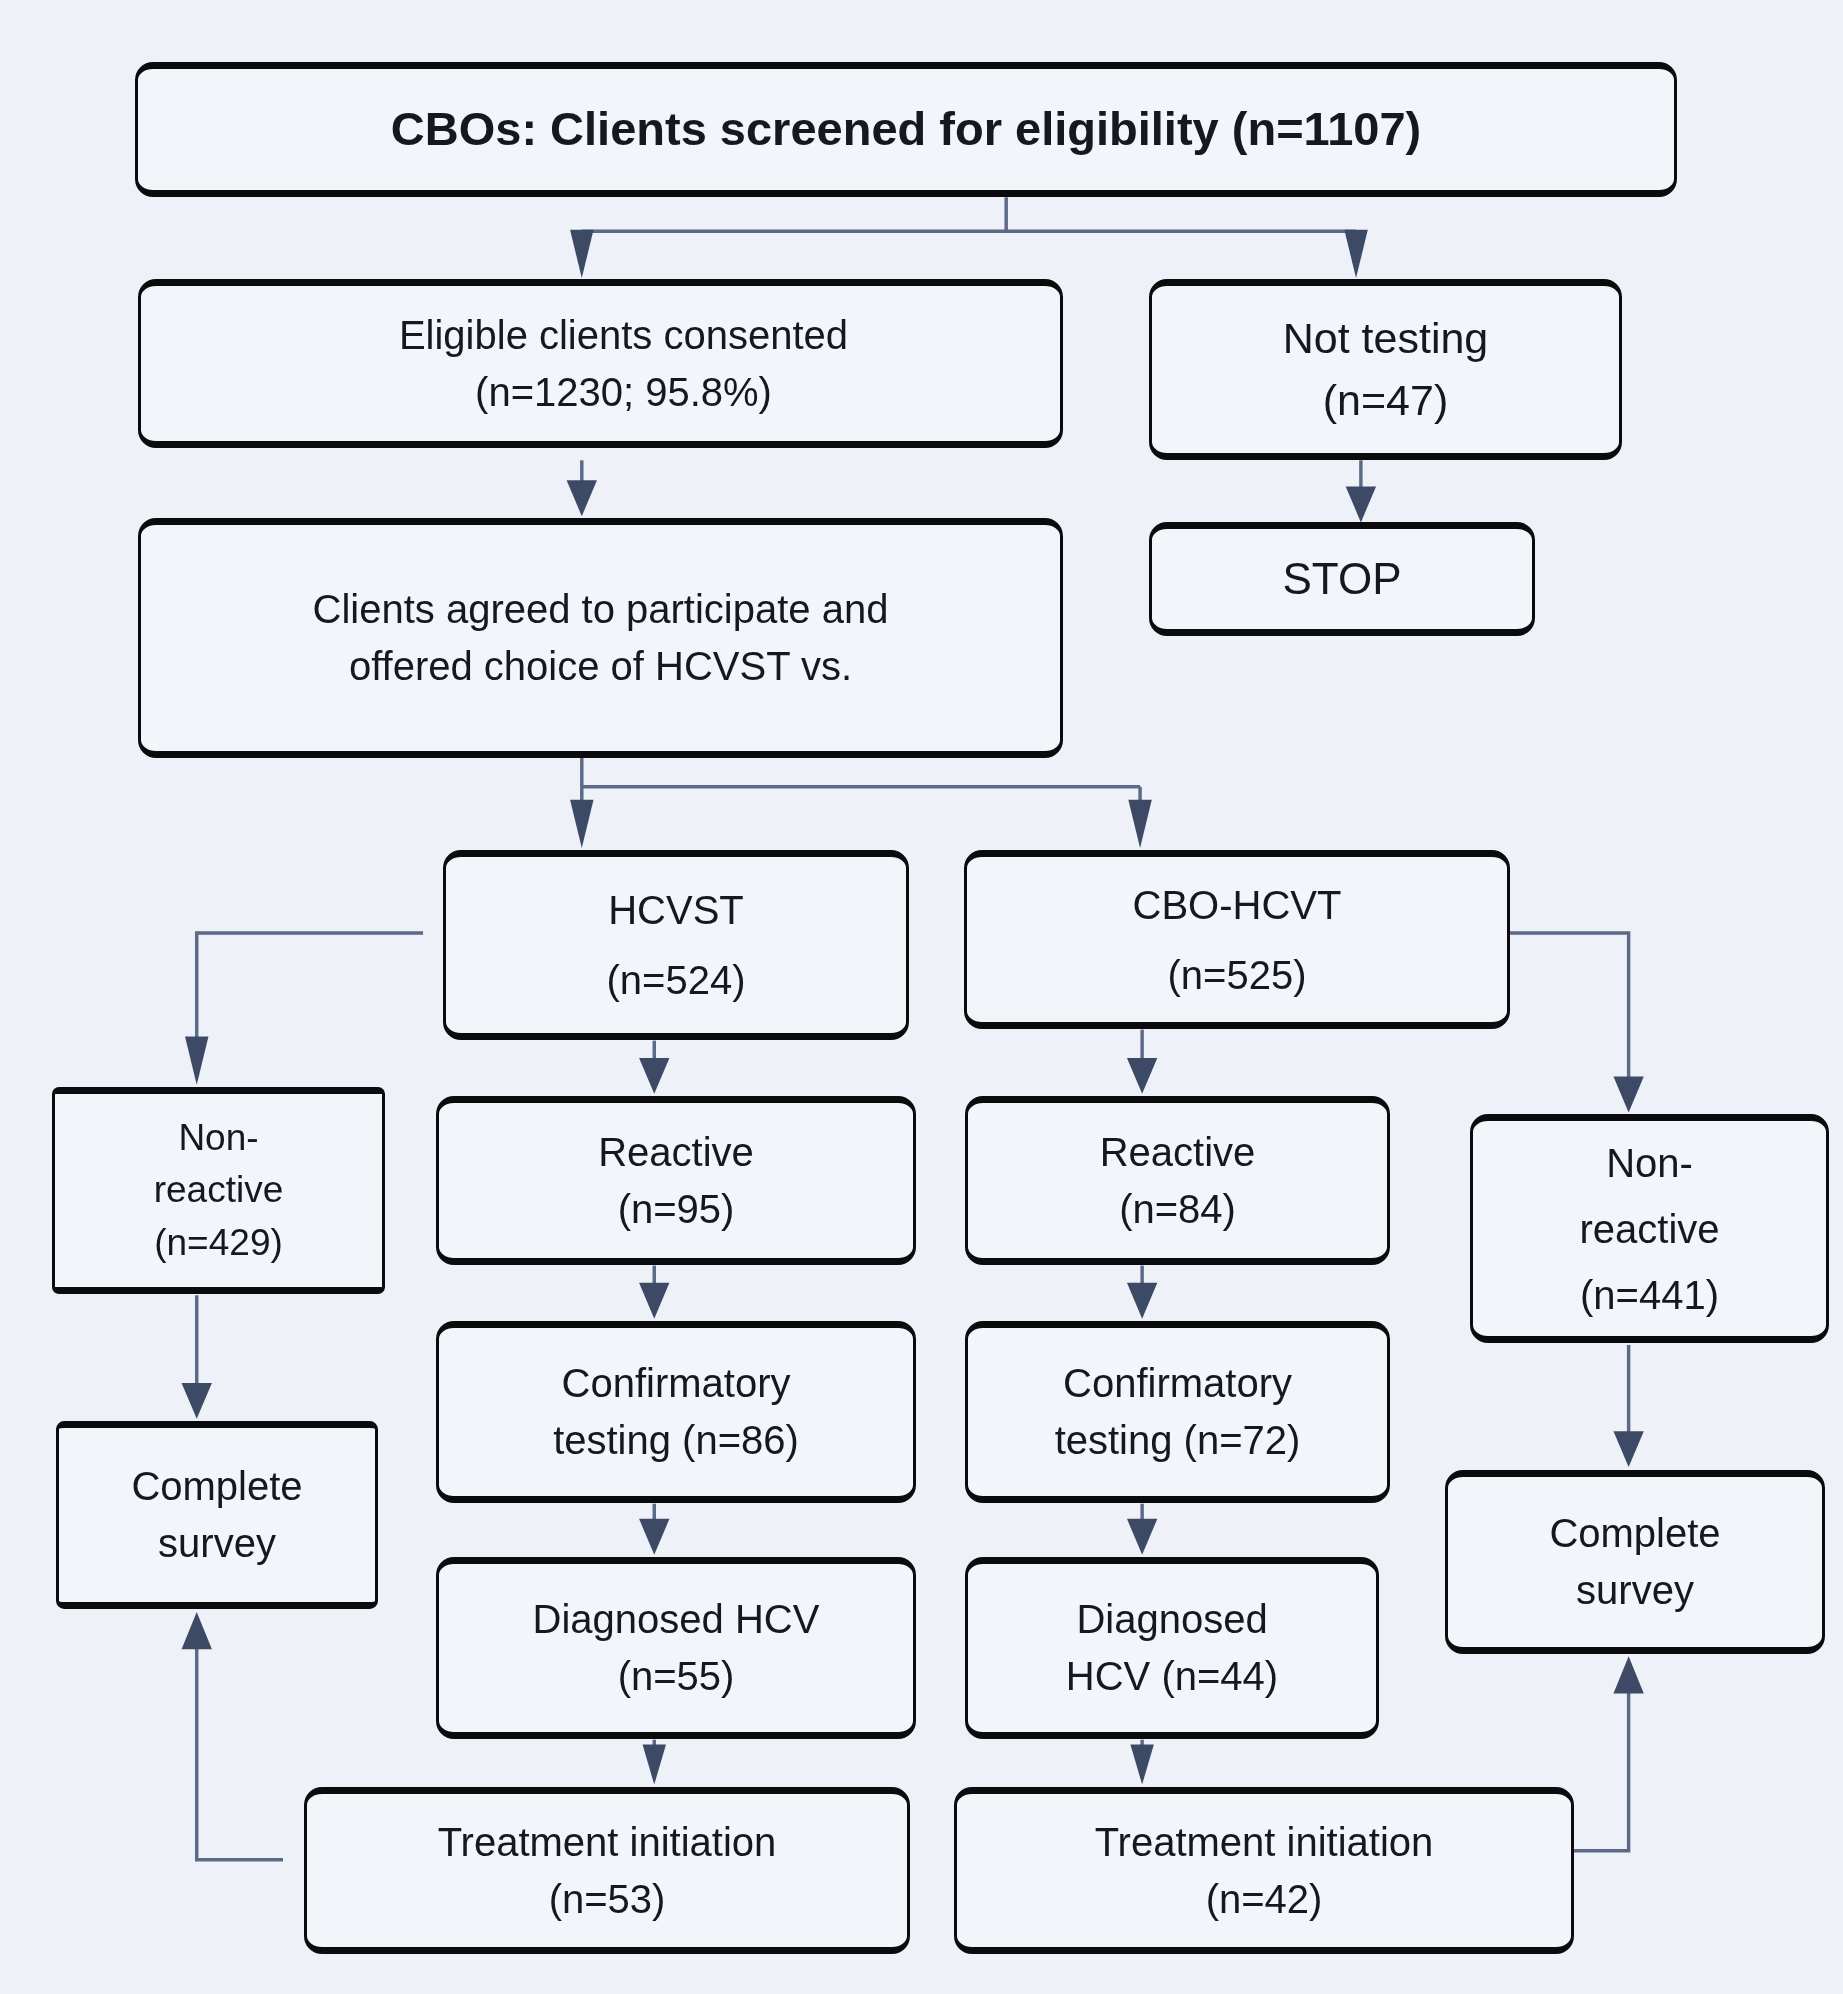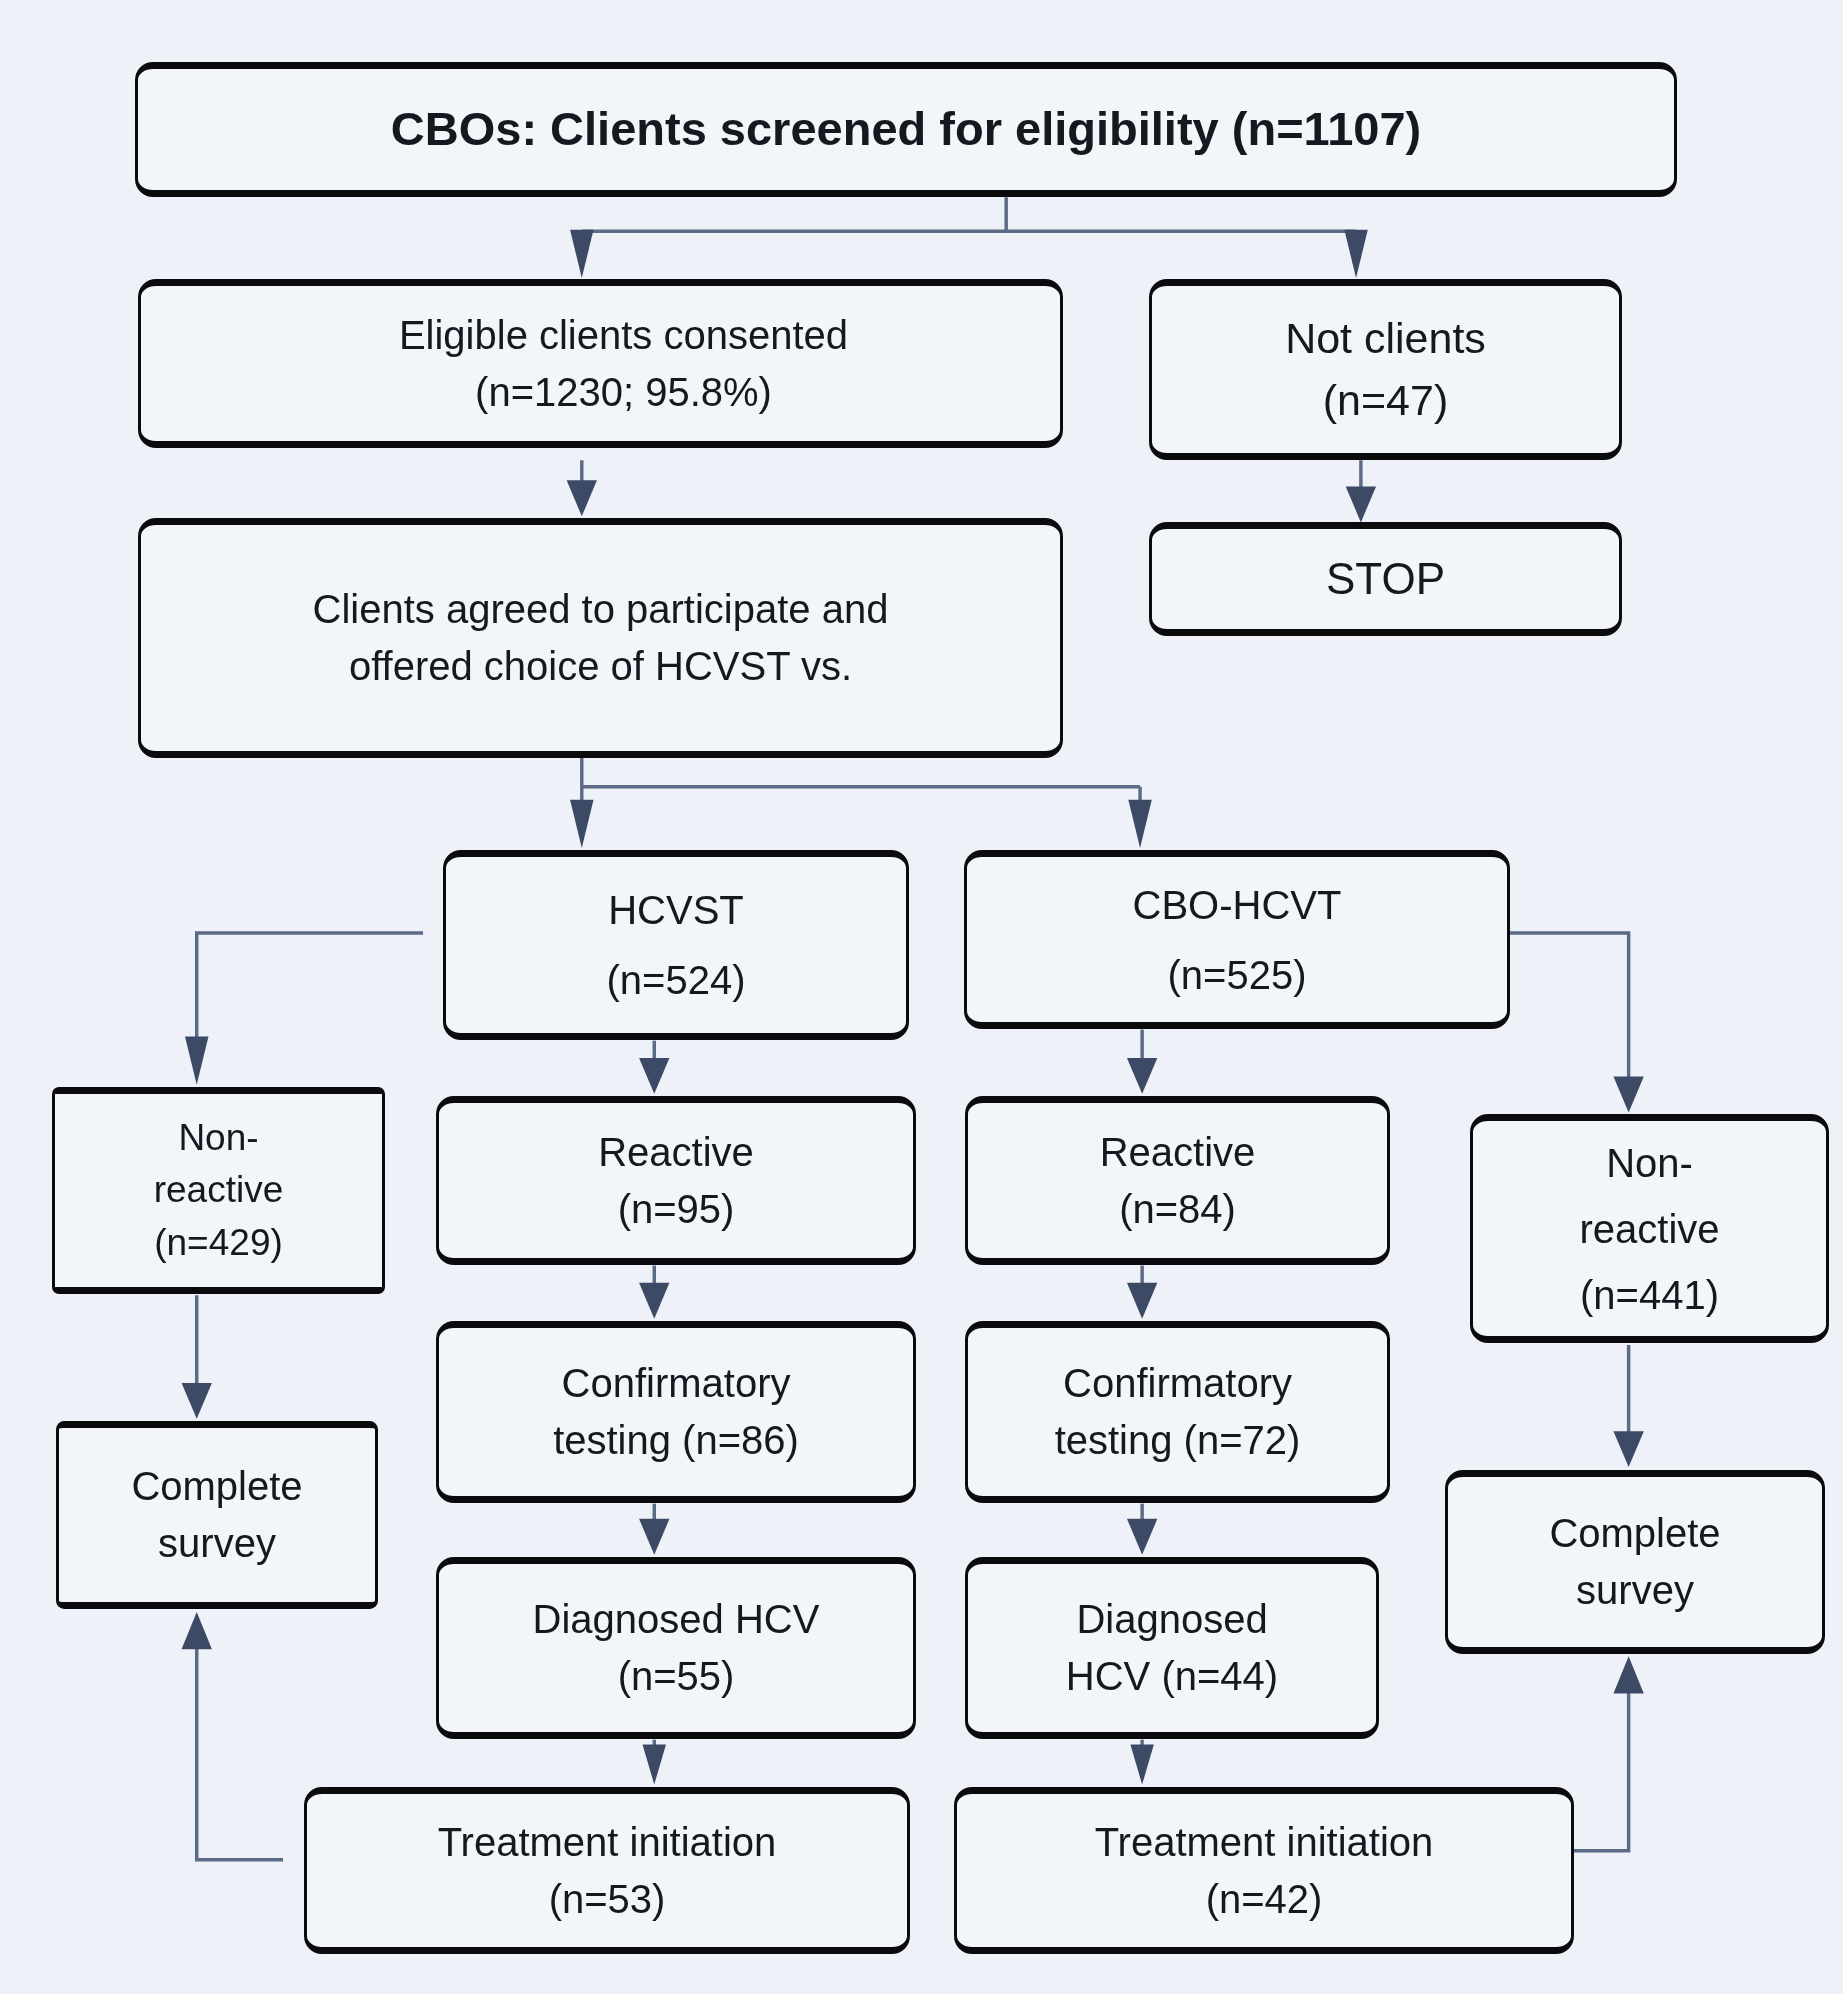--- a/index.html
+++ b/index.html
@@ -56,21 +56,21 @@
     line-height:1.42;
     margin-left:21px;
   }
   .node .line{white-space:nowrap;}
   .bold{font-weight:normal;}
 
   #n-screened   {left:114px; top:62px;   width:1542px; height:135px; font-size:47px; font-weight:bold;}
   #n-eligible   {left:117px; top:279px;  width:925px; height:169px;padding-left:46px;}
   #n-noteligible{left:1128px;top:279px;  width:473px;  height:181px; font-size:43px;}
   #n-agreed     {left:117px; top:518px;  width:925px; height:240px;}
-  #n-stop       {left:1128px;top:522px;  width:473px;  height:114px; font-size:44px;}
+  #n-stop       {left:1128px;top:522px;  width:386px;  height:114px; font-size:44px;}
   #n-hcvst      {left:422px; top:850px; width:466px;  height:190px; line-height:1.75;}
   #n-cbo        {left:943px;top:850px; width:546px;  height:179px; line-height:1.75;}
   #n-nonreact-l {left:31px;  top:1087px; width:333px;  height:207px; font-size:37px; border-radius:7px;}
   #n-react-h    {left:415px; top:1096px; width:480px;  height:169px;}
   #n-react-c    {left:944px;top:1096px; width:425px;  height:169px;}
   #n-nonreact-r {left:1449px;top:1114px; width:359px;  height:229px; line-height:1.65;}
   #n-confirm-h  {left:415px; top:1321px; width:480px;  height:182px;}
   #n-confirm-c  {left:944px;top:1321px; width:425px;  height:182px;}
   #n-diag-h     {left:415px; top:1557px; width:480px;  height:182px;}
   #n-diag-c     {left:944px;top:1557px; width:414px;  height:182px;}
@@ -143,21 +143,21 @@
   <div class="node" id="n-screened">
     <div class="line">CBOs: Clients screened for eligibility (n=1107)</div>
   </div>
 
   <div class="node" id="n-eligible">
     <div class="line">Eligible clients consented</div>
     <div class="line">(n=1230; 95.8%)</div>
   </div>
 
   <div class="node" id="n-noteligible">
-    <div class="line">Not clients</div>
+    <div class="line">Not testing</div>
     <div class="line">(n=47)</div>
   </div>
 
   <div class="node" id="n-agreed">
     <div class="line">Clients agreed to participate and</div>
     <div class="line">offered choice of HCVST vs.</div>
   </div>
 
   <div class="node" id="n-stop">
     <div class="line">STOP</div>

